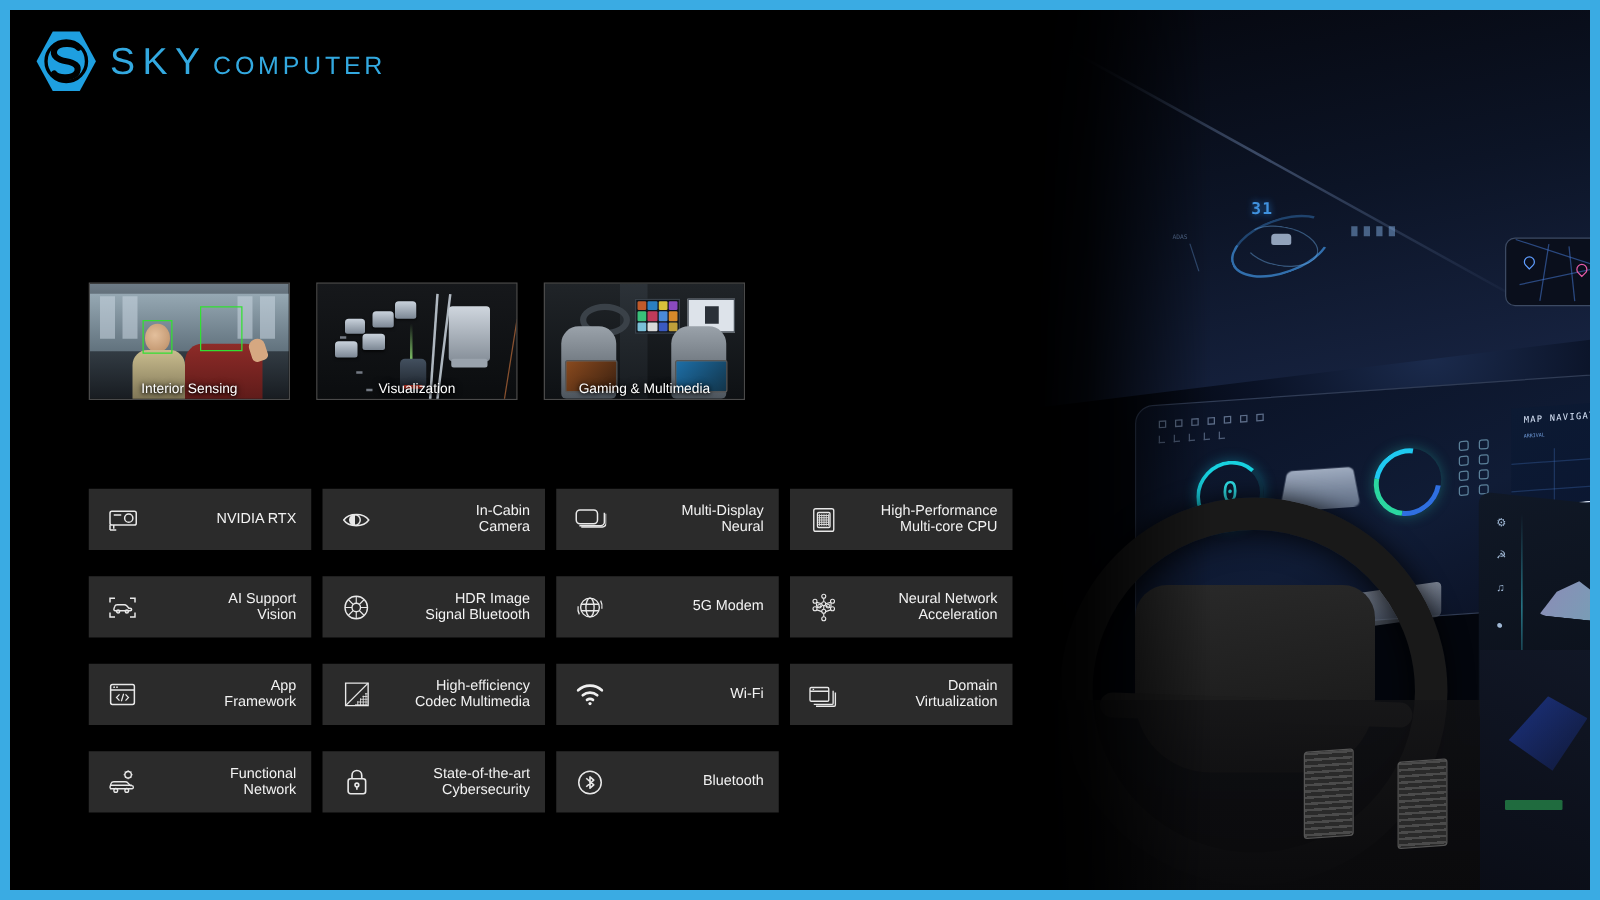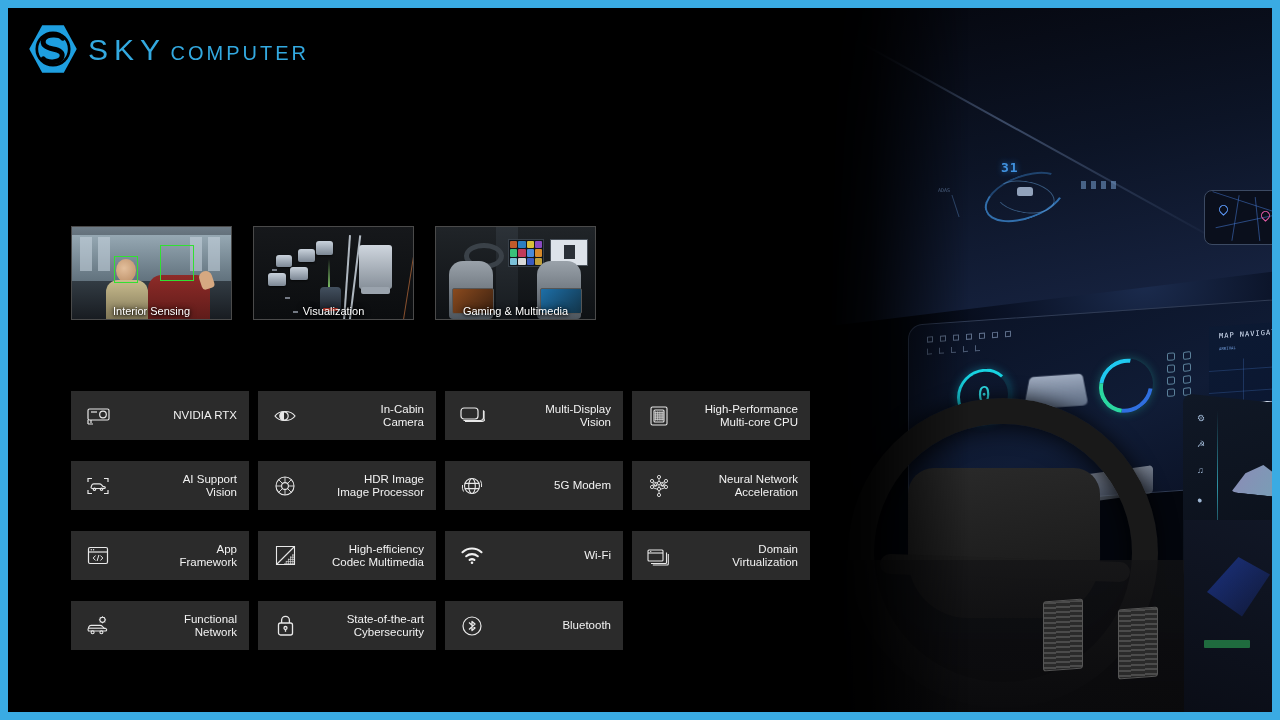--- a/index.html
+++ b/index.html
@@ -592,21 +592,21 @@
     </div>
     <div class="feat">
       <span class="fico">
           <svg width="26" height="20" viewBox="0 0 26 20" fill="none" stroke="#e8e8e8" stroke-width="1.2">
             <rect x="2" y="2" width="17" height="11" rx="3"></rect>
             <path d="M6 15.5h17a3 3 0 003-3V5"></path>
             <path d="M4.5 14.5h17a3 3 0 003-3V4.2"></path>
           </svg>
         </span>
       <span class="flabel">Multi-Display
-Vision</span>
+Neural</span>
     </div>
 
     <div class="feat">
       <span class="fico">
           <svg width="22" height="22" viewBox="0 0 22 22" fill="none" stroke="#e8e8e8" stroke-width="1.1">
             <rect x="3" y="2" width="16" height="18" rx="1.5"></rect>
             <rect x="6" y="5" width="10" height="12" rx="1"></rect>
             <g stroke-width="0.8" opacity="0.9">
               <path d="M7.6 6.4v9.2M9.4 6.4v9.2M11.2 6.4v9.2M13 6.4v9.2M14.8 6.4v9.2"></path>
               <path d="M6.6 7.4h8.8M6.6 9.2h8.8M6.6 11h8.8M6.6 12.8h8.8M6.6 14.6h8.8"></path>
@@ -632,21 +632,21 @@
       <span class="fico">
           <svg width="22" height="22" viewBox="0 0 22 22" fill="none" stroke="#e8e8e8" stroke-width="1.1">
             <circle cx="11" cy="11" r="9"></circle>
             <circle cx="11" cy="11" r="3.4"></circle>
             <g stroke-width="0.9">
               <path d="M11 2v5.6M11 14.4V20M2 11h5.6M14.4 11H20M4.6 4.6l4 4M13.4 13.4l4 4M17.4 4.6l-4 4M8.6 13.4l-4 4"></path>
             </g>
           </svg>
         </span>
       <span class="flabel">HDR Image
-Image Processor</span>
+Signal Bluetooth</span>
     </div>
     <div class="feat">
       <span class="fico">
           <svg width="24" height="22" viewBox="0 0 24 22" fill="none" stroke="#e8e8e8" stroke-width="1.1">
             <circle cx="12" cy="11" r="7.5"></circle>
             <ellipse cx="12" cy="11" rx="3.3" ry="7.5"></ellipse>
             <path d="M4.8 8.4h14.4M4.8 13.6h14.4"></path>
             <path d="M20.5 5.5a10 10 0 011 6.5M3.5 16.5a10 10 0 01-1-6.5" stroke-width="1"></path>
           </svg>
         </span>

